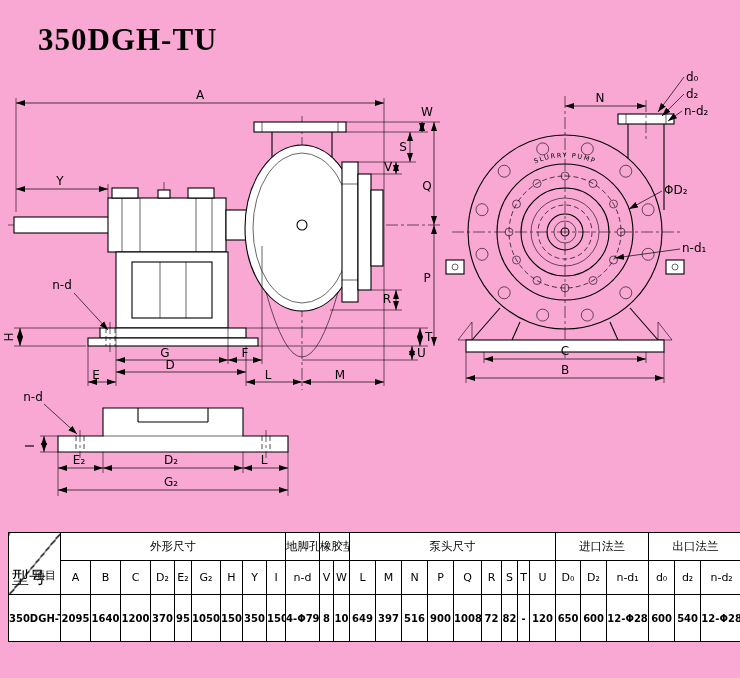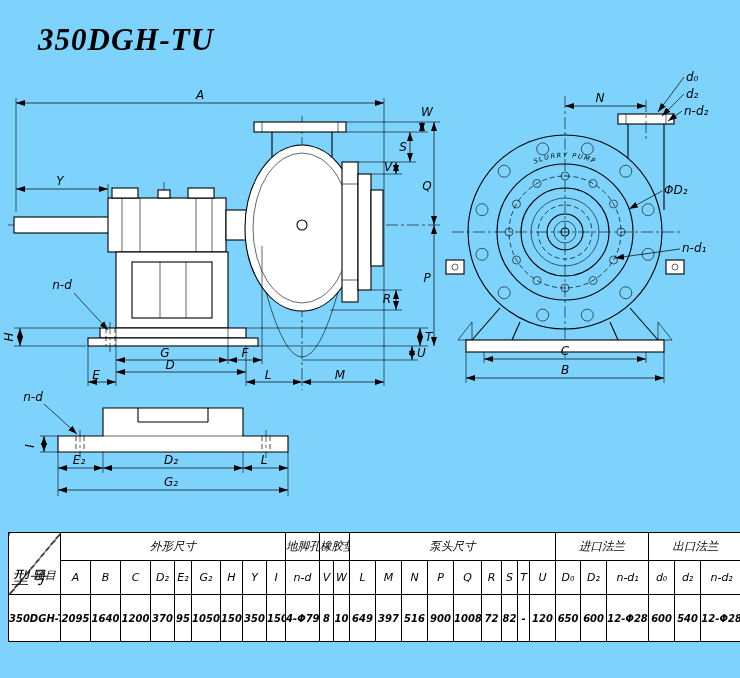--- a/index.html
+++ b/index.html
@@ -1,17 +1,17 @@
 <!DOCTYPE html>
 <html><head>
 <meta charset="utf-8">
 <style>
   html,body{margin:0;padding:0;background:#ffffff;}
-  .page{position:relative;width:740px;height:678px;background:#7dd3fc;overflow:hidden;
-        font-family:"DejaVu Sans",sans-serif;color:#000;font-style:italic;}
+  .page{position:relative;width:740px;height:678px;background:#f9a8d4;overflow:hidden;
+        font-family:"DejaVu Sans",sans-serif;color:#000;}
   .title{position:absolute;left:38px;top:22px;margin:0;
          font-family:"Liberation Serif",serif;font-weight:bold;font-size:31px;letter-spacing:1px;}
   .drawing{position:absolute;left:0;top:60px;width:740px;height:470px;}
   
   .ol{fill:none;stroke:#000;stroke-width:1.1;}
   .olw{fill:#fff;stroke:#000;stroke-width:1.1;}
   .thin{fill:none;stroke:#000;stroke-width:0.6;}
   .cl{fill:none;stroke:#000;stroke-width:0.6;stroke-dasharray:12 3 3 3;}
   .dash{fill:none;stroke:#000;stroke-width:0.7;stroke-dasharray:5 3;}
   .dim{fill:none;stroke:#000;stroke-width:0.7;}

